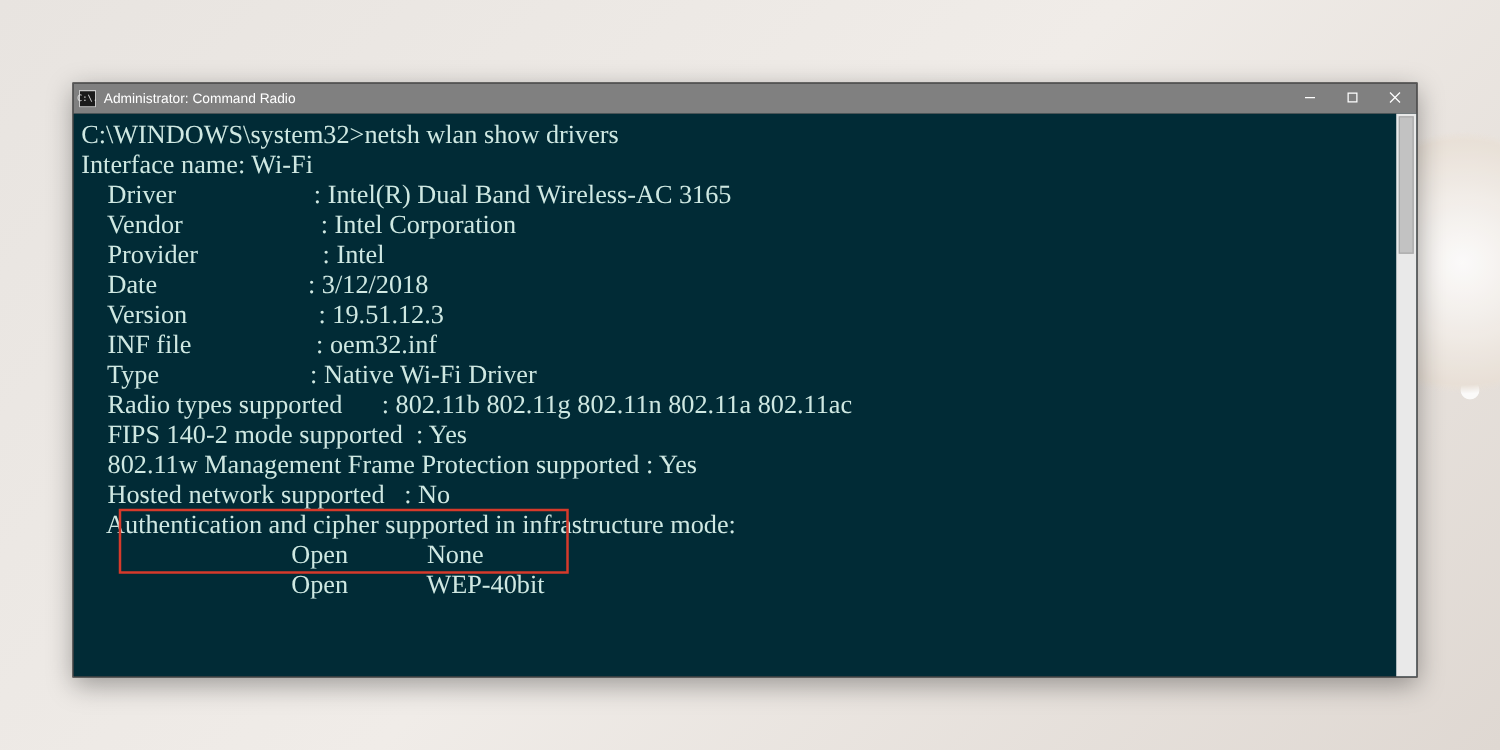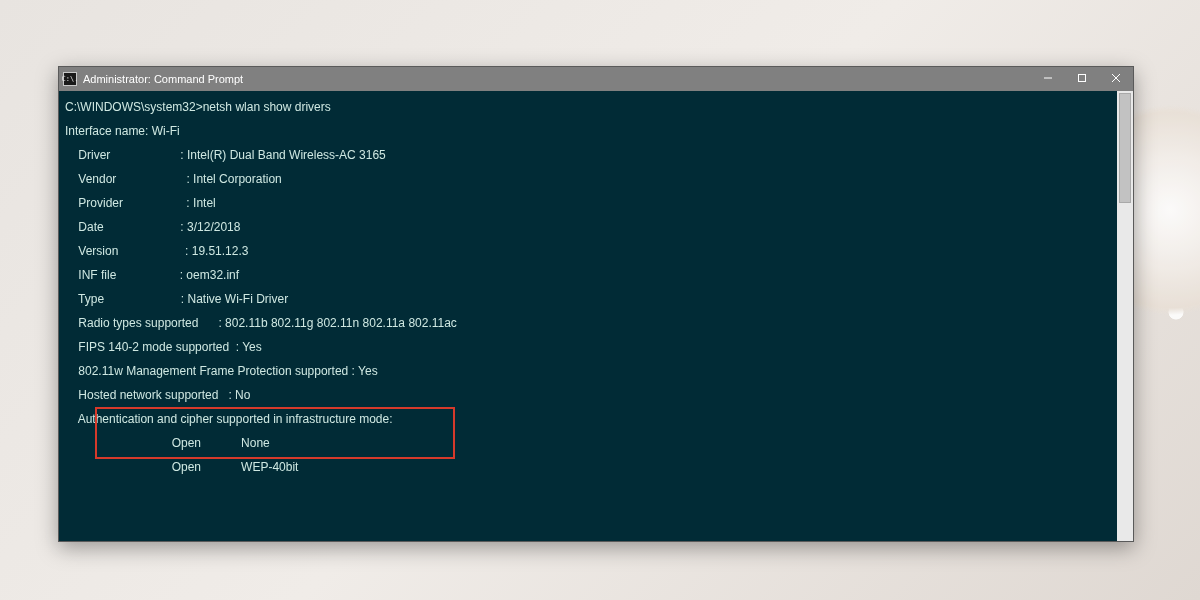--- a/index.html
+++ b/index.html
@@ -73,22 +73,22 @@
 
   .terminal-wrap {
     flex: 1 1 auto;
     display: flex;
     background: #012b36;
     min-height: 0;
   }
   .terminal {
     flex: 1 1 auto;
     padding: 4px 6px 8px 6px;
-    font-family: Liberation Sans, sans-serif;
-    font-size: 12px;
+    font-family: Liberation Serif, serif;
+    font-size: 21px;
     line-height: 24px;
     color: #cfe8e2;
     white-space: pre;
     overflow: hidden;
     position: relative;
   }
   .scrollbar {
     width: 16px;
     background: #e9e9e9;
     position: relative;
@@ -109,21 +109,21 @@
   }
 </style>
 </head>
 <body>
 
 <div class="desktop-bg"></div>
 
 <div class="window">
   <div class="titlebar">
     <div class="app-icon">C:\.</div>
-    <div class="title-text">Administrator: Command Prompt</div>
+    <div class="title-text">Administrator: Command Radio</div>
     <div class="spacer"></div>
     <div class="win-btn">
       <span>
         <svg viewBox="0 0 10 10">
             <line x1="1" y1="5" x2="9" y2="5"></line>
           </svg>
       </span>
     </div>
     <div class="win-btn">
       <span>

